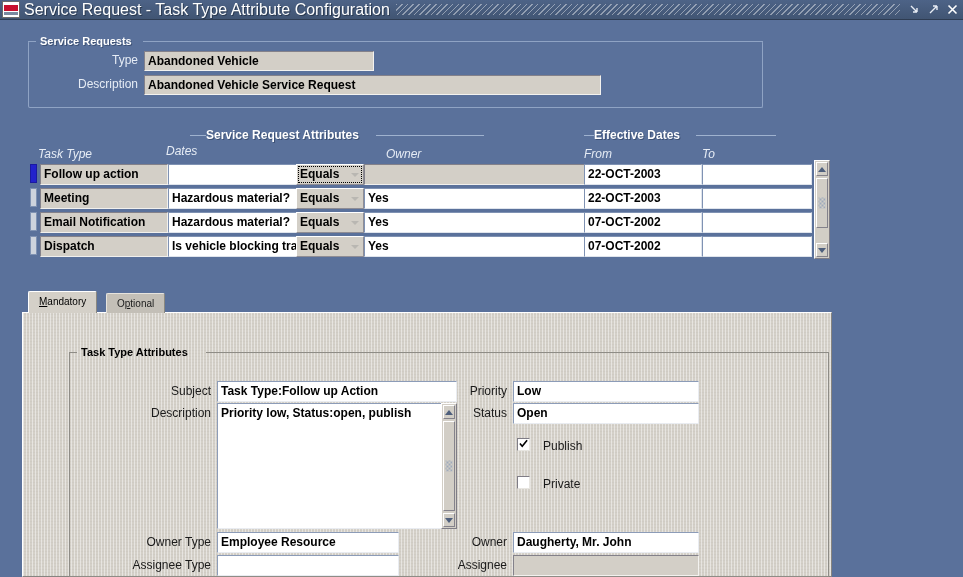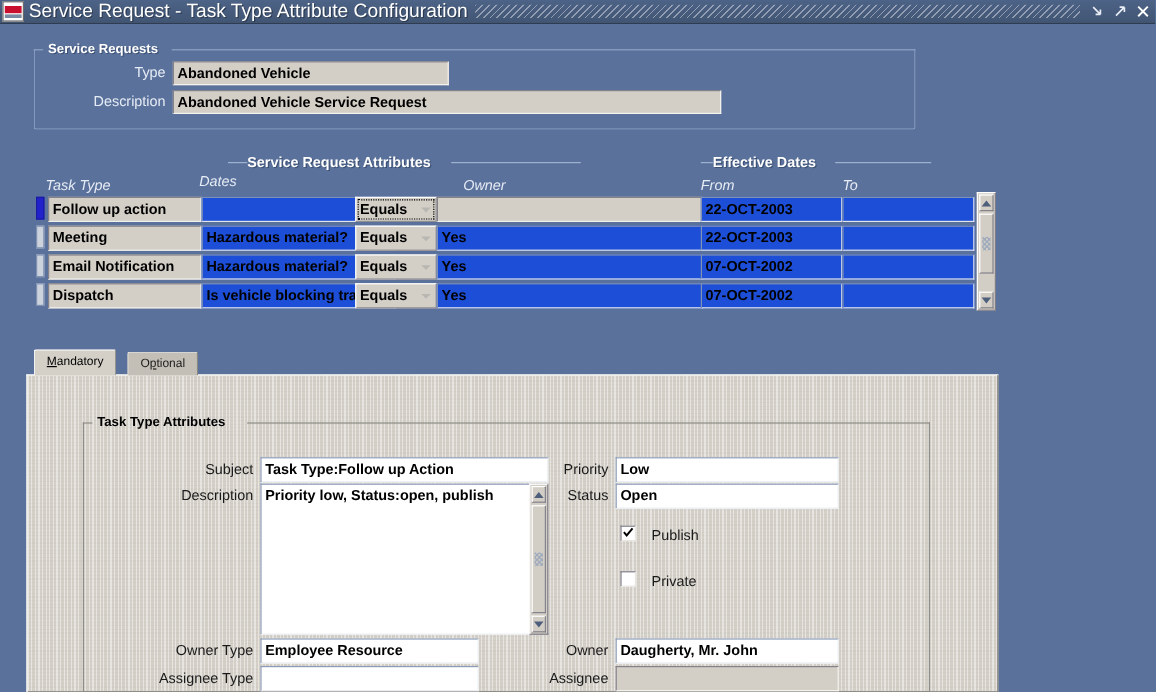--- a/index.html
+++ b/index.html
@@ -115,21 +115,21 @@
     box-sizing: border-box;
   }
   .recind.on { background: #2222cc; border-color: #1a1aa0; }
 
   .cell {
     position: absolute; box-sizing: border-box; top: 2px; height: 21px;
     font-size: 12px; font-weight: bold; color: #000; line-height: 19px;
     padding-left: 3px; white-space: nowrap; overflow: hidden;
   }
   .cell.white {
-    background: #1d4ed8;
+    background: #ffffff;
     border: 1px solid #7f92b3; border-right-color: #dfe4ec; border-bottom-color: #dfe4ec;
   }
   .cell.gray {
     background: #d3cfc7;
     border: 1px solid #83818a; border-right-color: #f1f0ed; border-bottom-color: #f1f0ed;
   }
   .cell.popup {
     background: #d3cfc7;
     border: 1px solid #8f8d94;
     border-top-color: #ffffff; border-left-color: #ffffff;
@@ -355,21 +355,21 @@
   <div id="tabs" style="left:22px; top:291px; width:810px; height:286px;">
     <div class="tab active" style="left:6px; top:0;">
       <span><u>M</u>andatory</span>
     </div>
     <div class="tab inactive" style="left:84px;">
       <span>O<u>p</u>tional</span>
     </div>
 
     <div id="tabpage" style="left:0; top:21px; width:810px; height:265px;">
 
-      <div class="graygroup" style="left:46px; top:32px; width:706px; height:232px;">
+      <div class="graygroup" style="left:46px; top:32px; width:760px; height:232px;">
         <div class="legend">Task Type Attributes</div>
         <div class="gline-l" style="left:0; width:8px;"></div>
         <div class="gline-r" style="left:137px; right:0;"></div>
         <div class="frame"></div>
 
         <div class="glabel" style="left:20px; top:39px; width:122px;">Subject</div>
         <div class="fld rw2" style="left:148px; top:36px; width:240px; height:21px;">Task Type:Follow up Action</div>
 
         <div class="glabel" style="left:20px; top:61px; width:122px;">Description</div>
         <div class="area" style="left:148px; top:58px; width:240px; height:126px;">Priority low, Status:open, publish</div>

